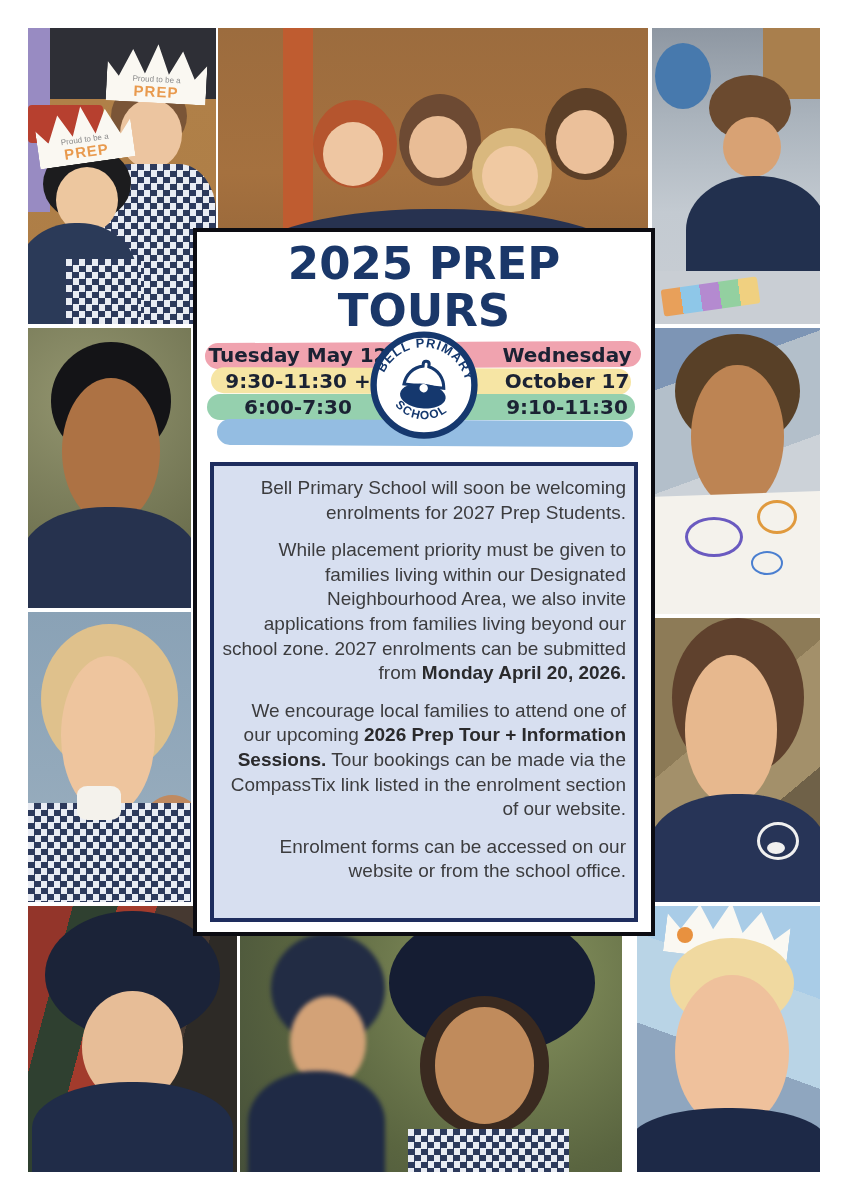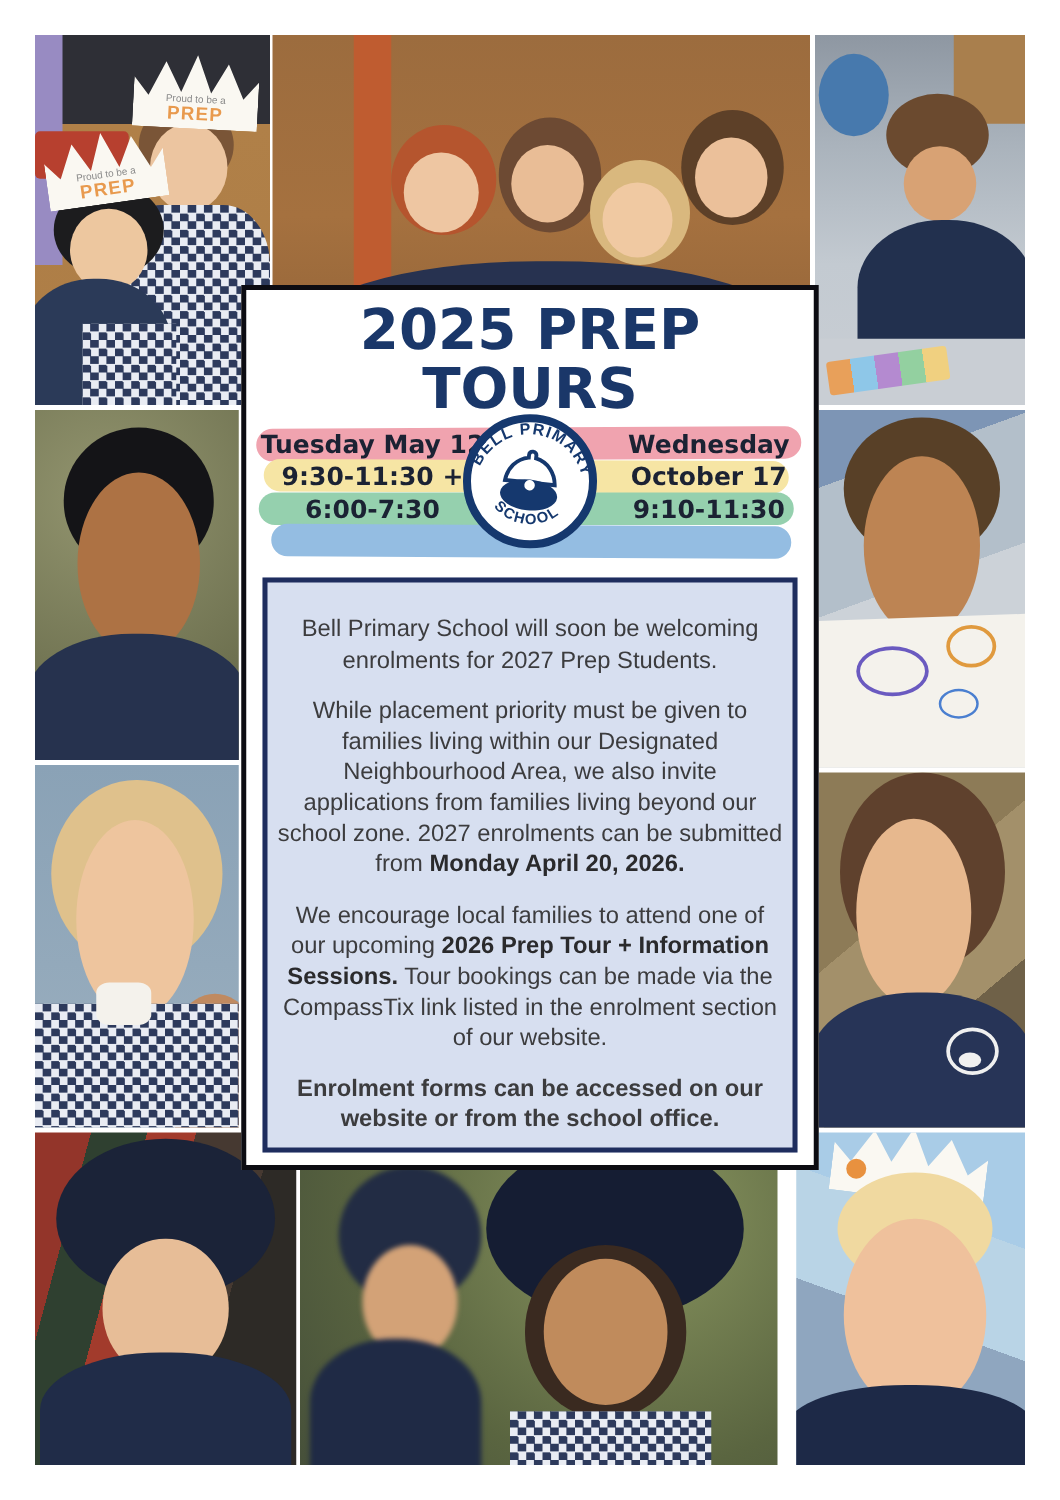--- a/index.html
+++ b/index.html
@@ -31,22 +31,22 @@
   .stripe.blue  {left:20px; width:416px; top:80px; background:#94bde2; transform:rotate(.3deg);}
   .sess{position:absolute;top:2px;text-align:center;color:#1b2233;font-weight:bold;
         font-size:20px;line-height:26px;font-family:"DejaVu Sans",sans-serif;}
   .sess.left{left:6px;width:190px;}
   .sess.right{right:4px;width:160px;}
   .logo-wrap{position:absolute;left:50%;top:-10px;width:110px;height:110px;margin-left:-55px;}
   
   .infobox{flex:1;margin:4px 13px 10px 13px;background:#d7dff0;border:4px solid #1e2d5e;
            padding:10px 8px;box-sizing:border-box;text-align:center;color:#3c3c3e;
            font-size:19px;line-height:24.6px;overflow:hidden;}
-  .infobox p{margin:16px 0 13px 0;}
-  .infobox p:last-child{margin-bottom:0;font-weight:bold;}
+  .infobox p{margin:0 0 13px 0;text-align:right;}
+  .infobox p:last-child{margin-bottom:0;}
   .infobox .b{font-weight:bold;color:#2a2a2c;}
 </style>
 </head>
 <body>
 
 <div class="page">
 
   <div class="ph" style="left:28px;top:28px;width:188px;height:296px;
               background:linear-gradient(180deg,#2e2f36 0%,#2e2f36 24%,#b08048 24%,#ad7d46 100%);">
     <div class="rect" style="left:0;top:0;width:22px;height:62%;background:#988bc2;"></div>

